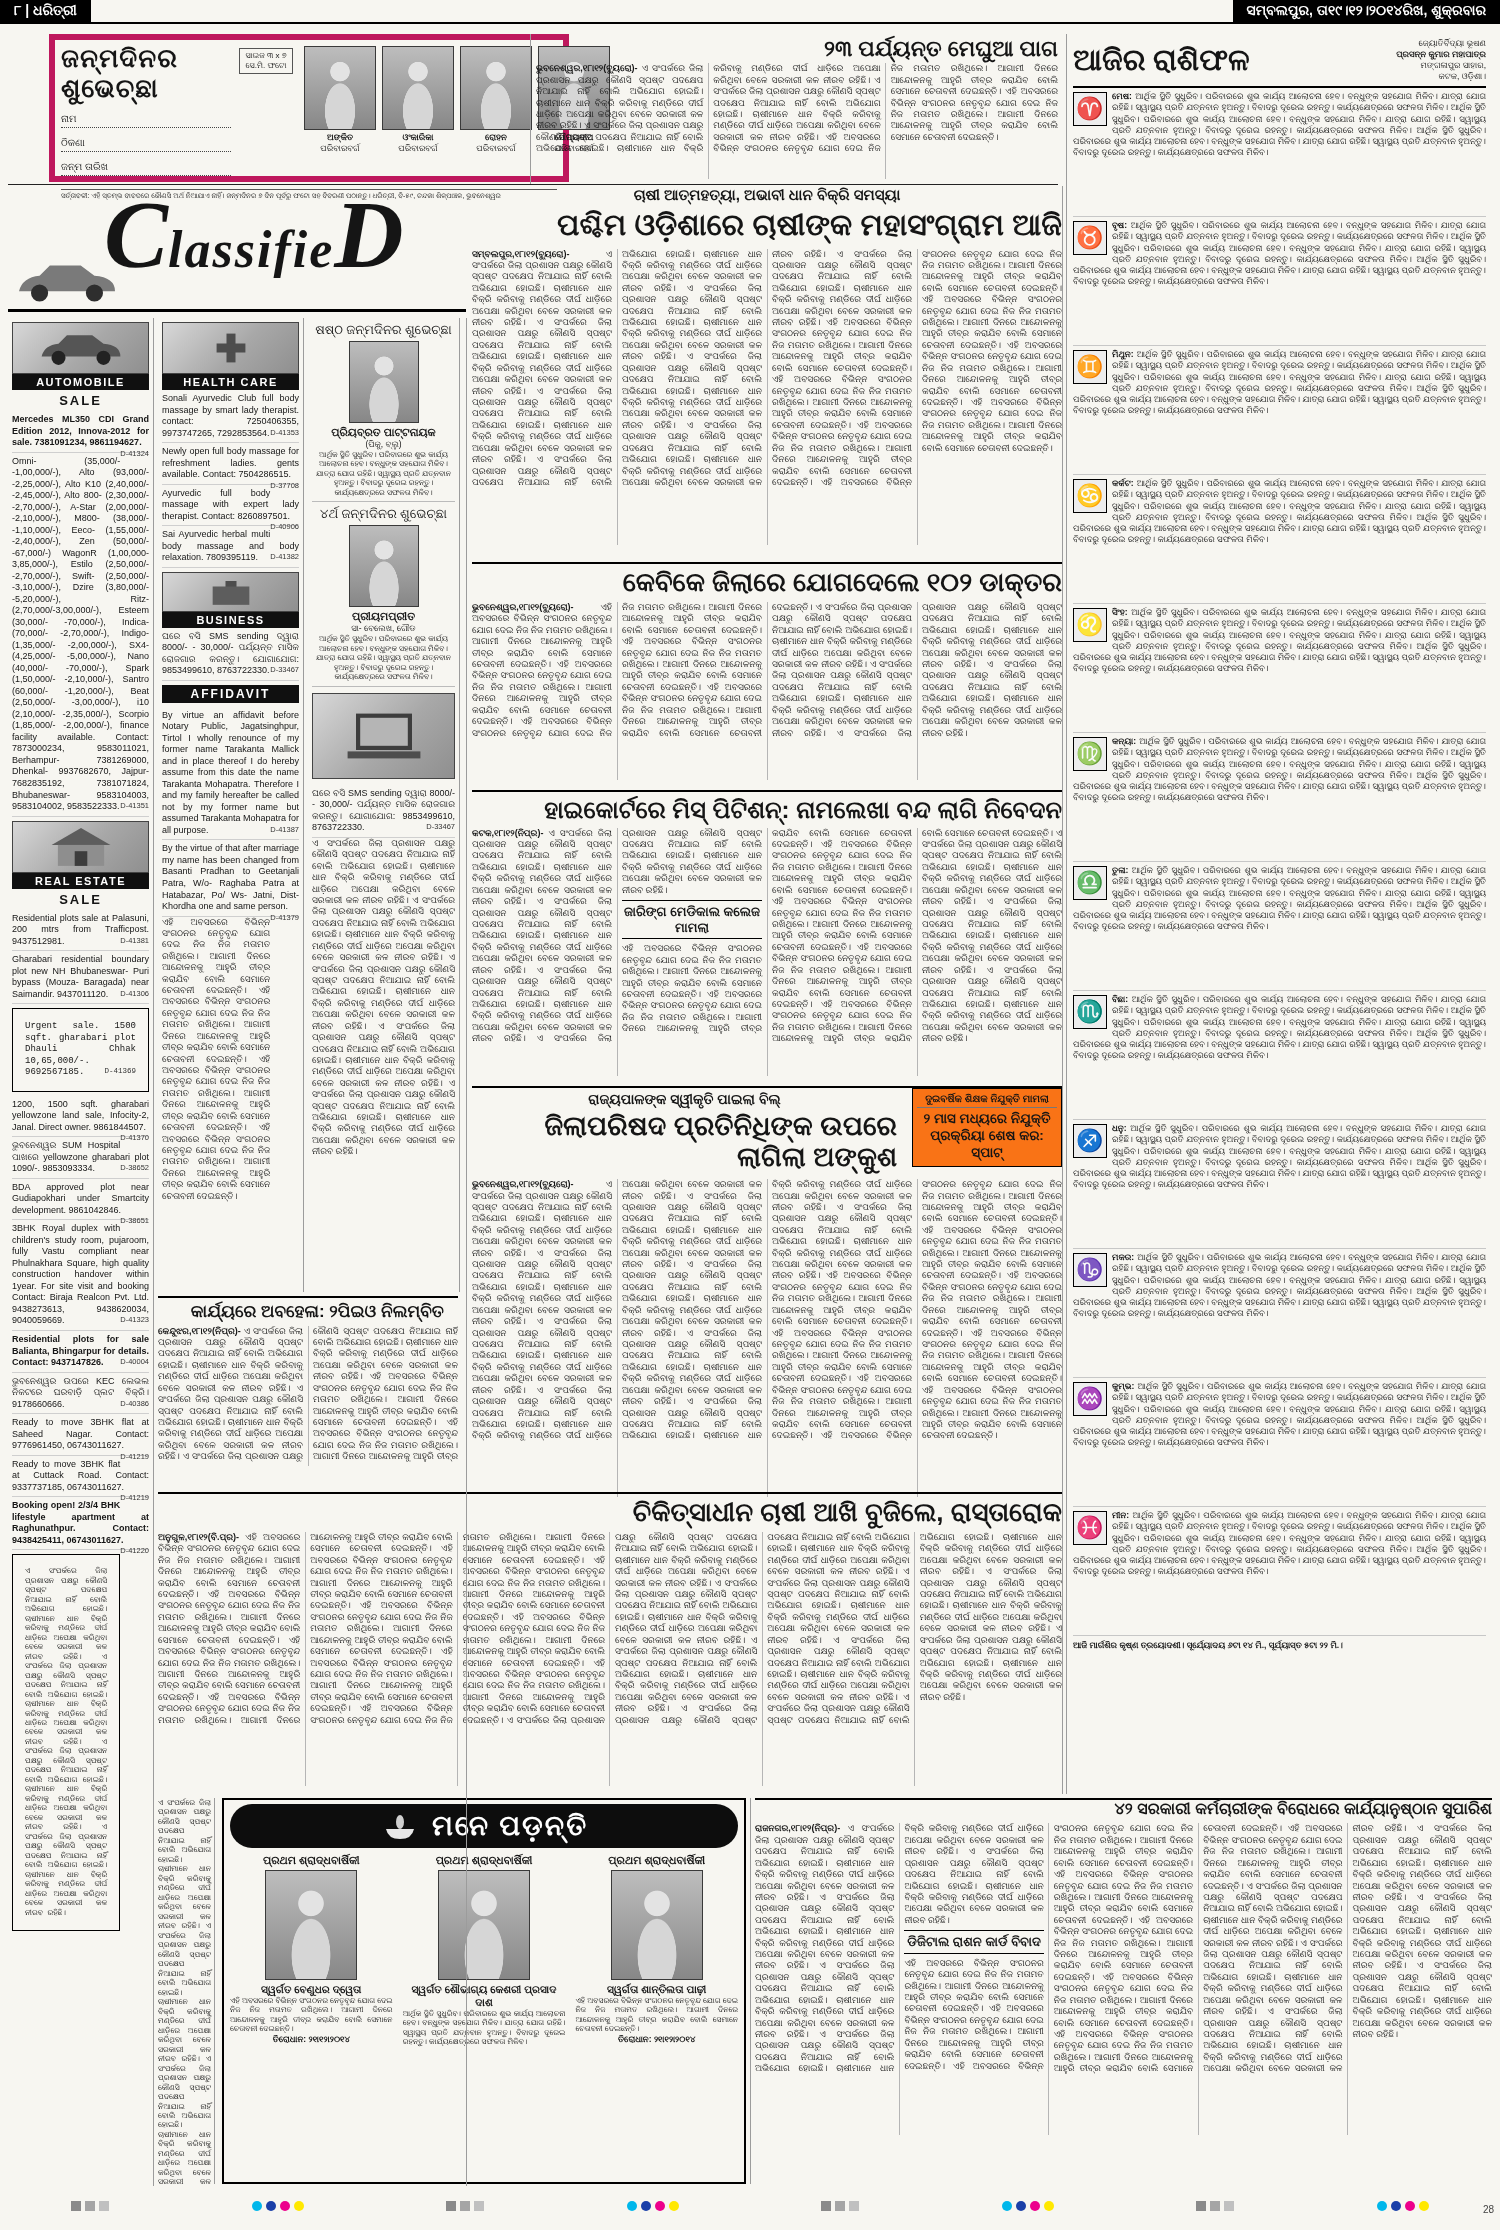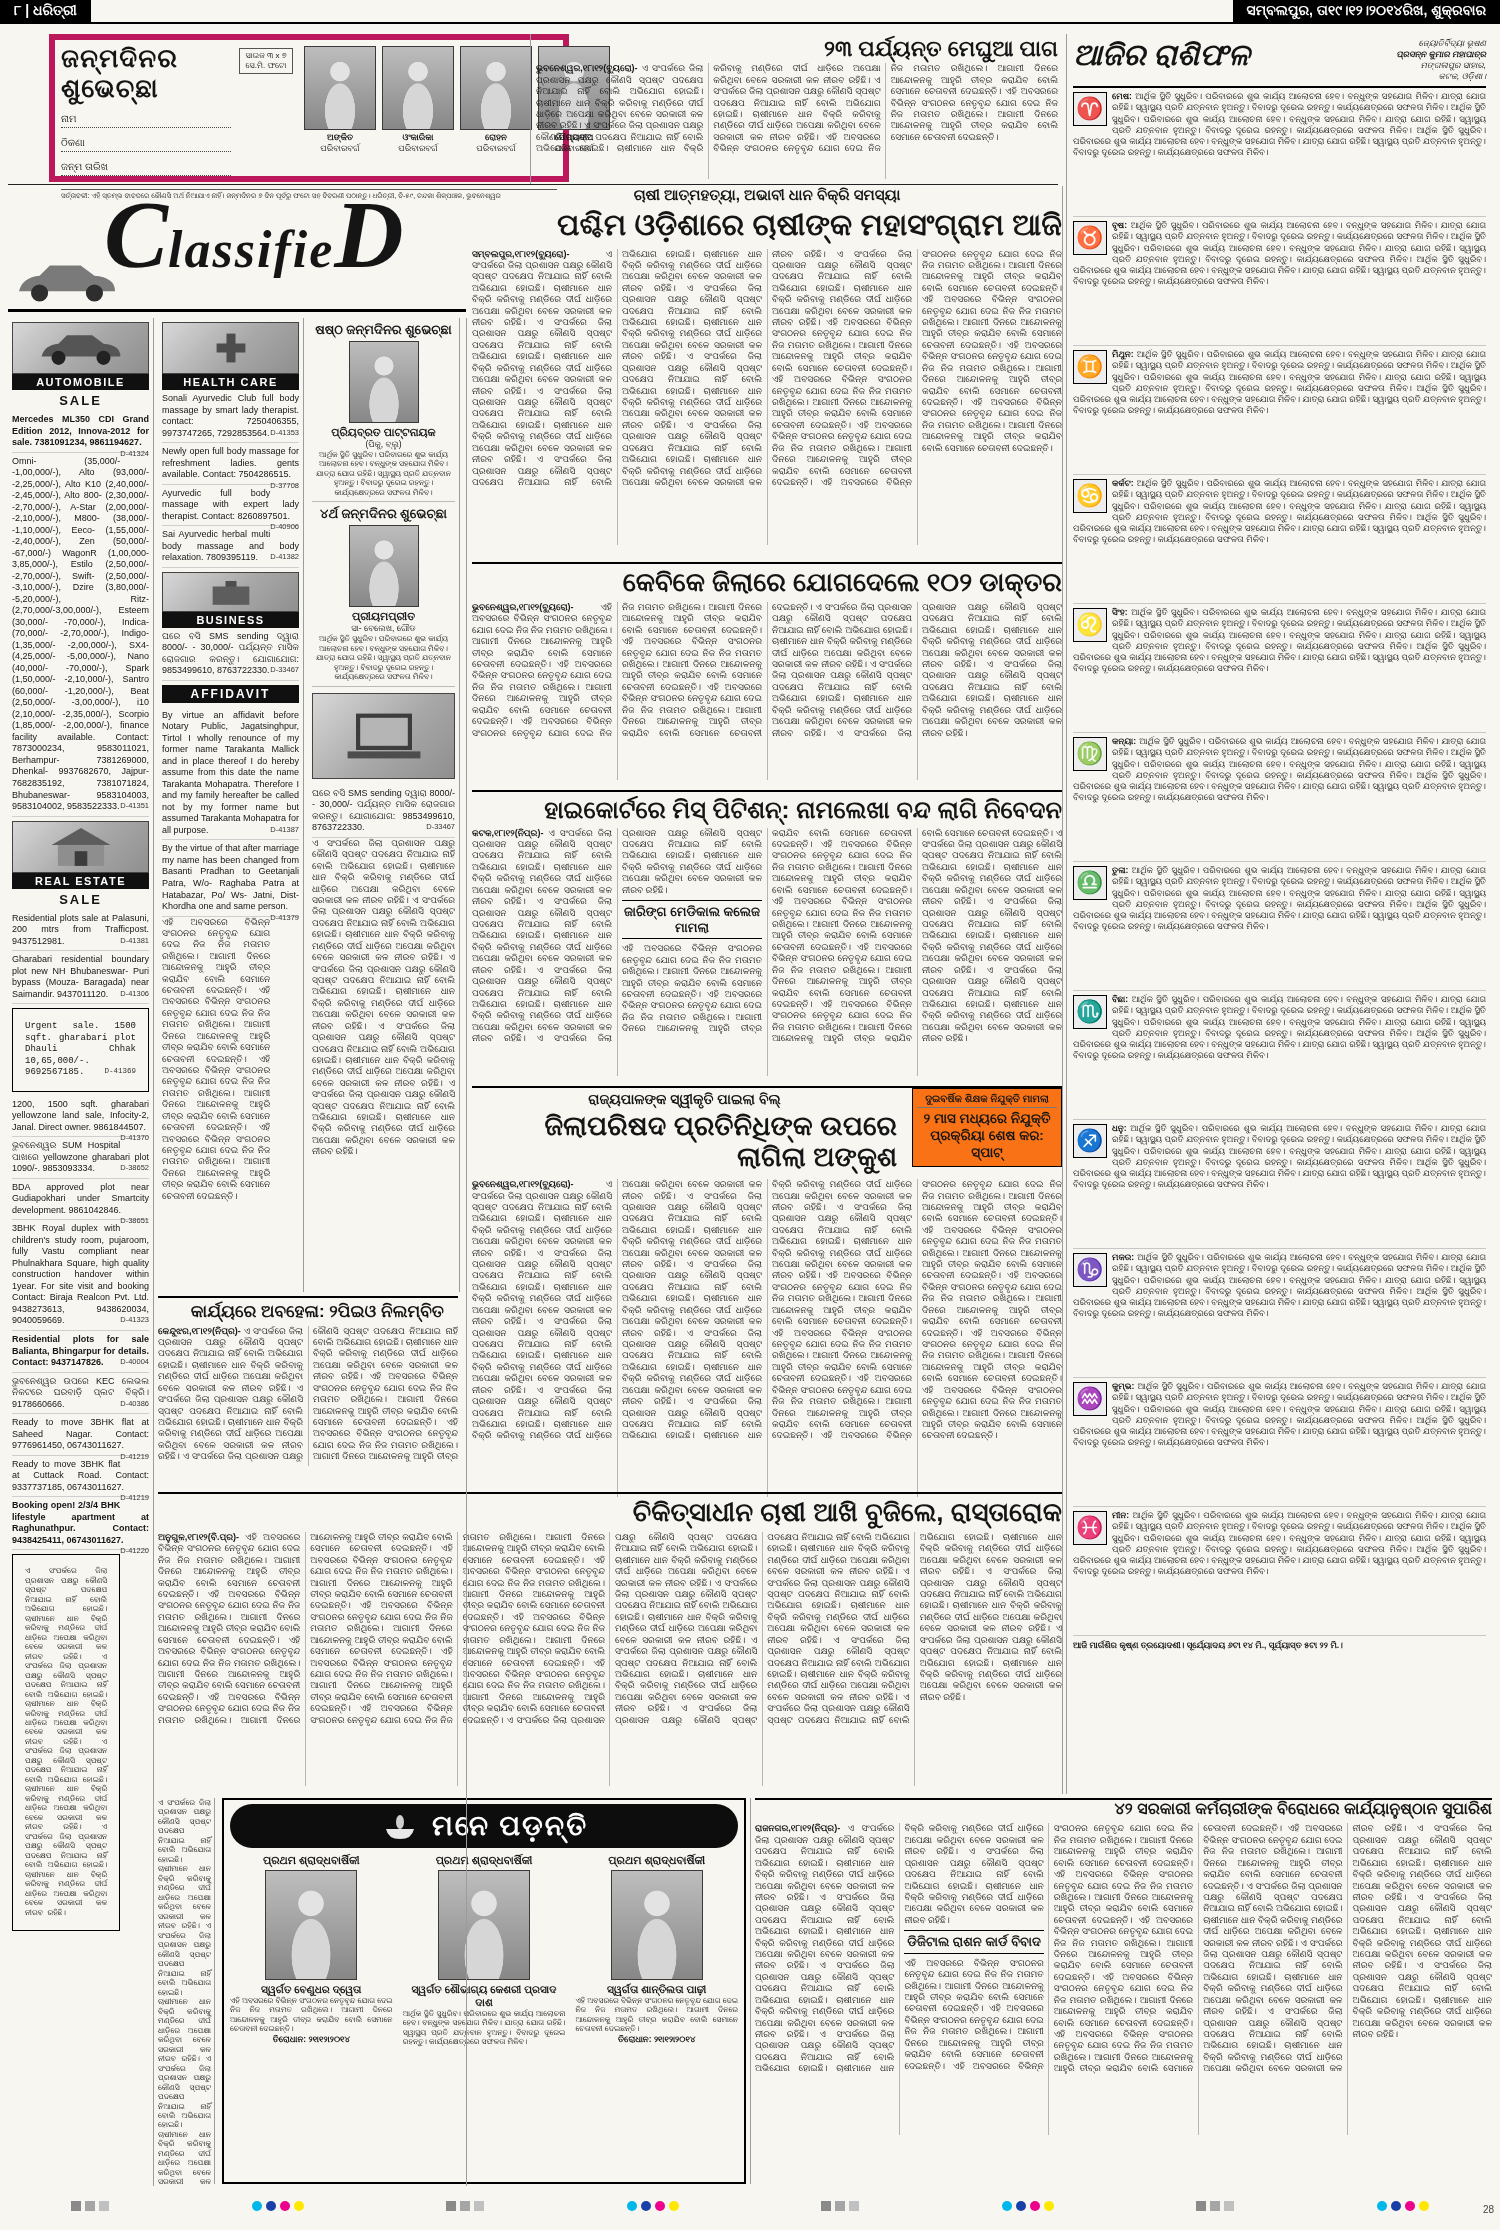--- a/index.html
+++ b/index.html
@@ -60,28 +60,28 @@
   .sale { font-weight:bold; text-align:center; font-size:13px; padding:3px 0; letter-spacing:2px; }
   .ad { font-size:9px; line-height:1.28; text-align:justify; padding:3px 0; border-bottom:1px solid #cfcfcf; }
   .ad.bold { font-weight:bold; }
   .ad .did { font-size:7.5px; color:#333; float:right; font-weight:normal; }
   .boxed { border:1.5px solid #000; padding:12px; margin:4px 0;font-family:Liberation Mono, monospace; }
   .band { background:#101010; color:#fff; font-weight:bold; text-align:center; font-size:12px;
           letter-spacing:2px; padding:2px 0; margin:4px 0; }
 
   
   .greet { text-align:center; border-bottom:1px solid #bbb; padding:4px 0; }
-  .greet .gt { font-family:"Liberation Serif",serif; font-weight:bold; font-size:13px; }
+  .greet .gt { font-family:"Liberation Serif",serif; font-weight:normal; font-size:13px; }
   .greet .photo { width:70px; height:82px; margin:3px auto; }
   .greet .gn { font-weight:bold; font-size:11px; }
   .greet .gs { font-size:8.5px; }
 
   
   .horo { border-left:1px solid #9c9c9c; padding:0 6px; overflow:hidden; }
-  .horo-head { display:flex; gap:8px; align-items:flex-start; border-bottom:2px solid #000; padding:4px 0;font-style:italic; }
+  .horo-head { display:flex; gap:8px; align-items:center; border-bottom:2px solid #000; padding:4px 0; }
   .horo-title { font-family:"Liberation Serif",serif; font-weight:bold; font-size:30px; white-space:nowrap; }
   .astro { font-size:8.5px; line-height:1.3; text-align:right; flex:1; }
   .sign { height:129px; overflow:hidden; border-bottom:1px solid #c7c7c7; padding:3px 0; font-size:8.6px; line-height:1.3; text-align:justify; }
   .sign-icon { float:left; width:34px; height:34px; border:1.5px solid #000; background:#ededed;
                font-size:22px; text-align:center; line-height:32px; margin:1px 5px 1px 0; }
   .sign-name { font-weight:bold; }
   .panchang { font-size:8.5px; font-weight:bold; padding-top:4px; }
 
   
   .embed-head { font-weight:bold; font-size:13px; text-align:center; border-top:1.5px solid #000;

